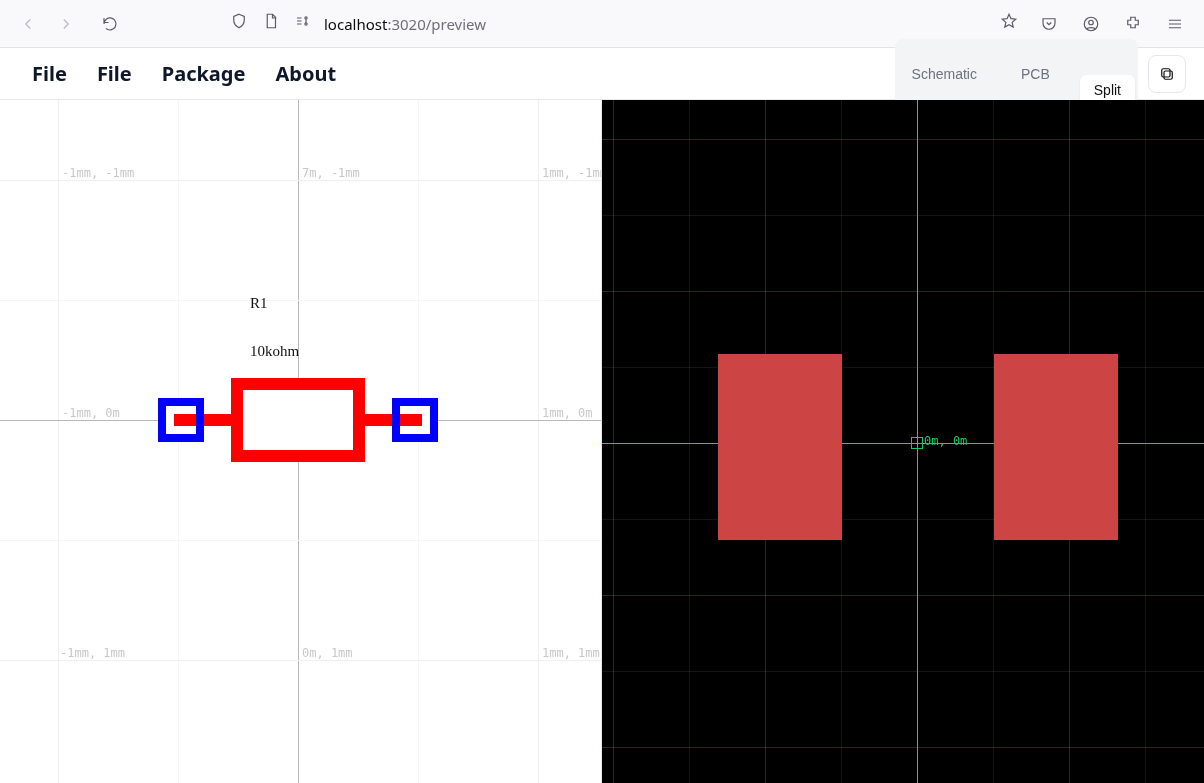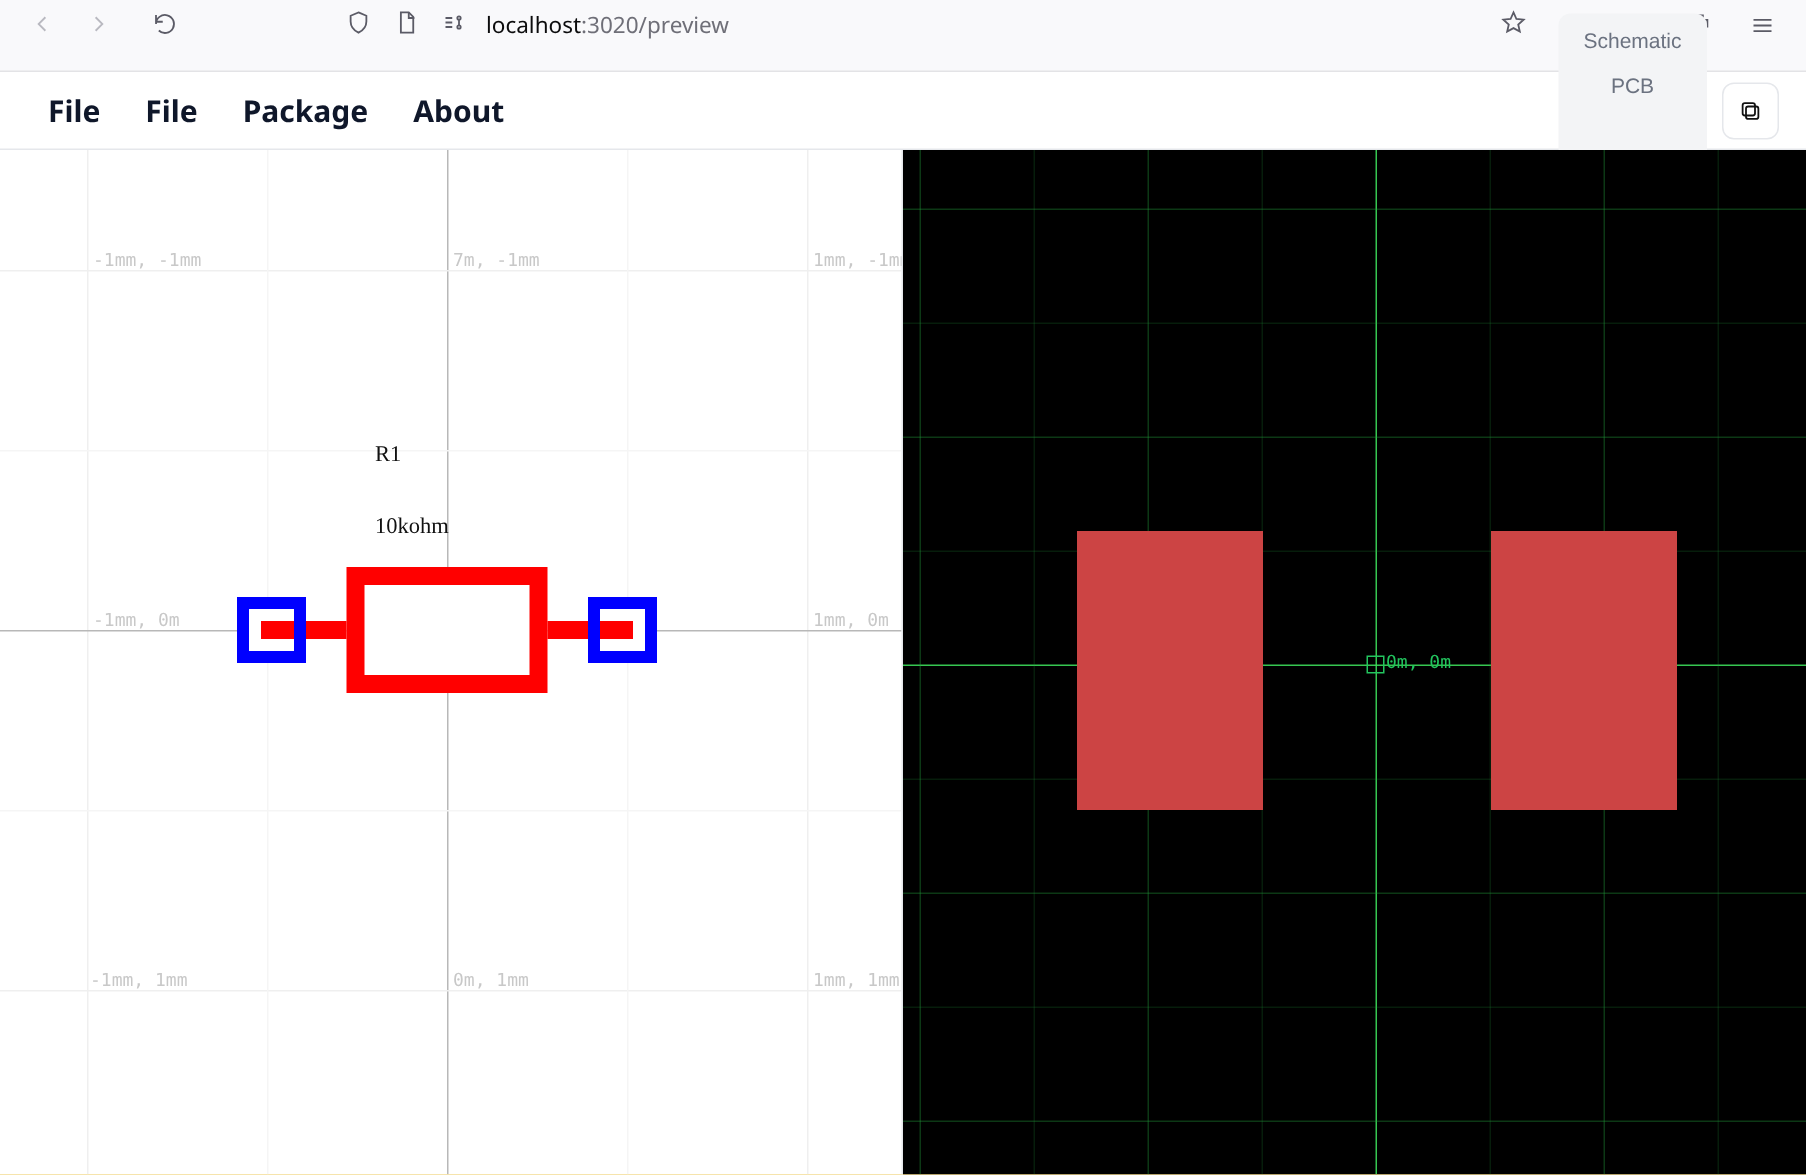--- a/index.html
+++ b/index.html
@@ -2,21 +2,21 @@
 <html><head>
 <meta charset="utf-8">
 <style>
   * { box-sizing: border-box; margin: 0; padding: 0; }
   html, body { width: 1204px; height: 783px; font-family: system-ui, -apple-system, sans-serif; background: #f9f9fb; overflow: hidden; }
 
   
   .browser-bar {
     height: 48px;
     display: flex;
-    align-items: flex-start;
+    align-items: center;
     padding: 0 12px;
     gap: 6px;
     background: #f9f9fb;
     border-bottom: 1px solid #e3e3e6;
   }
   .nav-btn {
     width: 32px; height: 32px;
     display: flex; align-items: center; justify-content: center;
     border-radius: 4px;
     color: #5b5b66;
@@ -81,22 +81,21 @@
     margin-left: auto;
     display: flex;
     align-items: center;
     gap: 10px;
   }
   .seg {
     display:flex;
     background:#f3f4f6;
     border-radius:8px;
     padding:3px;
-    gap:0;
-    flex-direction:column;
+    gap:16px;
   }
   .seg button {
     border:none;
     background:transparent;
     padding:7px 14px;
     font-size:14px;
     color:#6b7280;
     border-radius:6px;
     cursor:pointer;
   }

